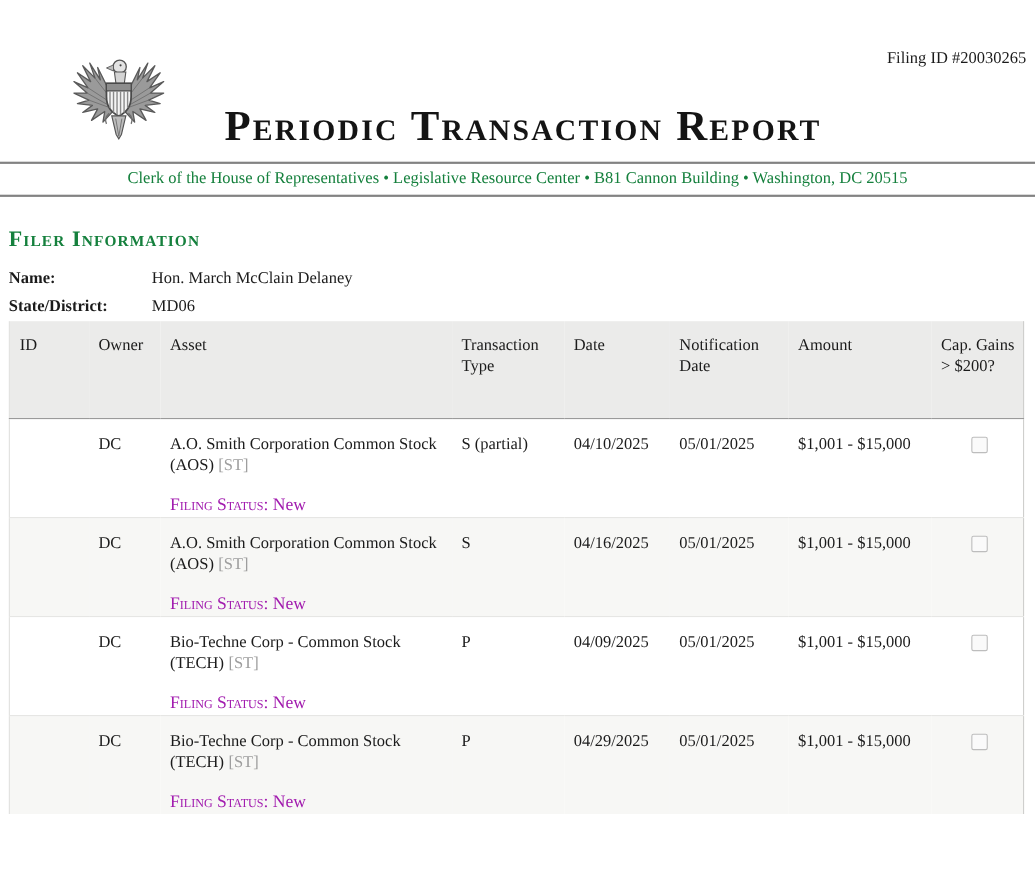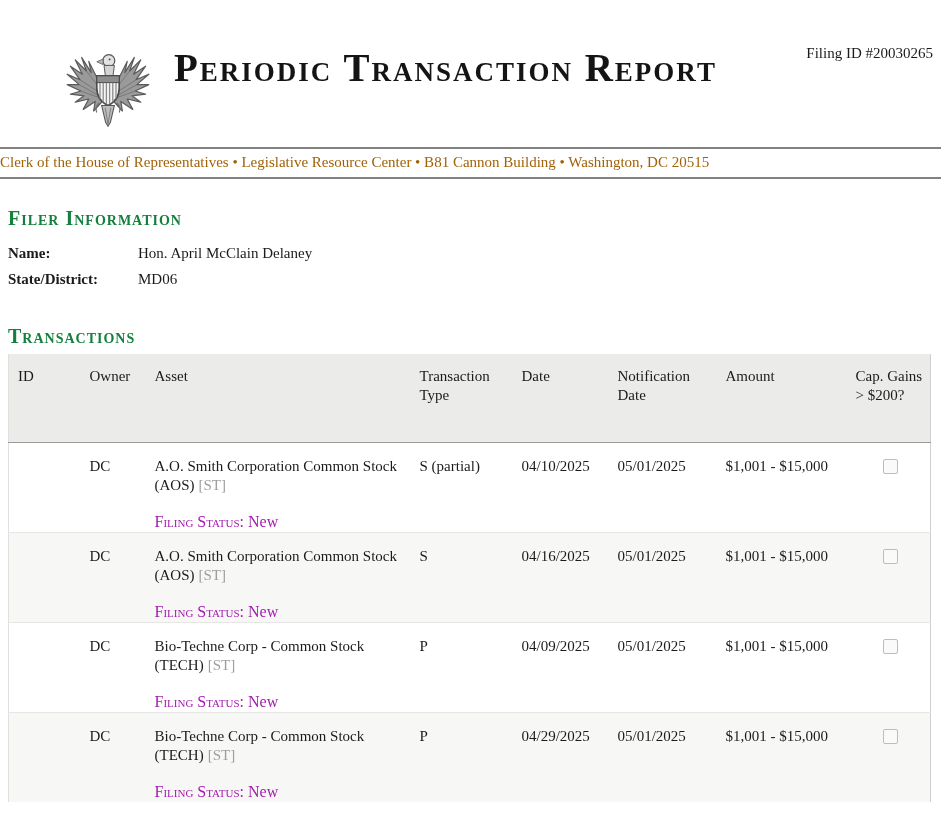--- a/index.html
+++ b/index.html
@@ -16,42 +16,43 @@
   
   .filing-id {
     position: absolute;
     top: 45px;
     right: 8px;
     font-size: 15px;
     color: #1b1b1b;
   }
   .masthead {
     display: flex;
-    align-items: flex-start;
+    align-items: flex-end;
     margin-top: 45px;
     padding-left: 60px;
     height: 92px;
+    gap: 30px;
   }
   .eagle { width: 96px; height: 92px; flex: 0 0 auto; }
   .report-title {
     margin-left: 18px;
     font-variant: small-caps;
     font-weight: bold;
     font-size: 39px;
     letter-spacing: 2px;
     color: #141414;
     white-space: nowrap;
   }
   .rule { height: 2px; background: #828282; margin-top: 10px; }
   .rule2 { height: 2px; background: #828282; }
   .clerk-line {
-    text-align: left;
+    text-align: center;
     font-size: 15px;
     padding: 5px 0 6px 0;
-    color: #a16207;
+    color: #15803d;
   }
   
   .section { padding-left: 8px; }
   .section-heading {
     font-variant: small-caps;
     font-weight: bold;
     font-size: 20px;
     letter-spacing: 1px;
     color: #15803d;
     margin: 28px 0 10px 0;
@@ -140,30 +141,27 @@
     <div class="report-title">Periodic Transaction Report</div>
   </div>
 
   <div class="rule"></div>
   <div class="clerk-line">Clerk of the House of Representatives • Legislative Resource Center • B81 Cannon Building • Washington, DC 20515</div>
   <div class="rule2"></div>
 
   <div class="section">
     <div class="section-heading">Filer Information</div>
     <div class="filer-field">
-      <span class="filer-label">Name:</span><span class="filer-value">Hon. April McClain Delaney</span>
+      <span class="filer-label">Name:</span><span class="filer-value">Hon. March McClain Delaney</span>
     </div>
     <div class="filer-field">
       <span class="filer-label">State/District:</span><span class="filer-value">MD06</span>
     </div>
   </div>
 
-  <div class="section">
-    <div class="section-heading trans-heading">Transactions</div>
-  </div>
 
   <table class="trans">
     <colgroup>
       <col style="width:72px">
         <col style="width:65px">
         <col style="width:265px">
         <col style="width:102px">
       <col style="width:96px">
         <col style="width:108px">
         <col style="width:130px">

